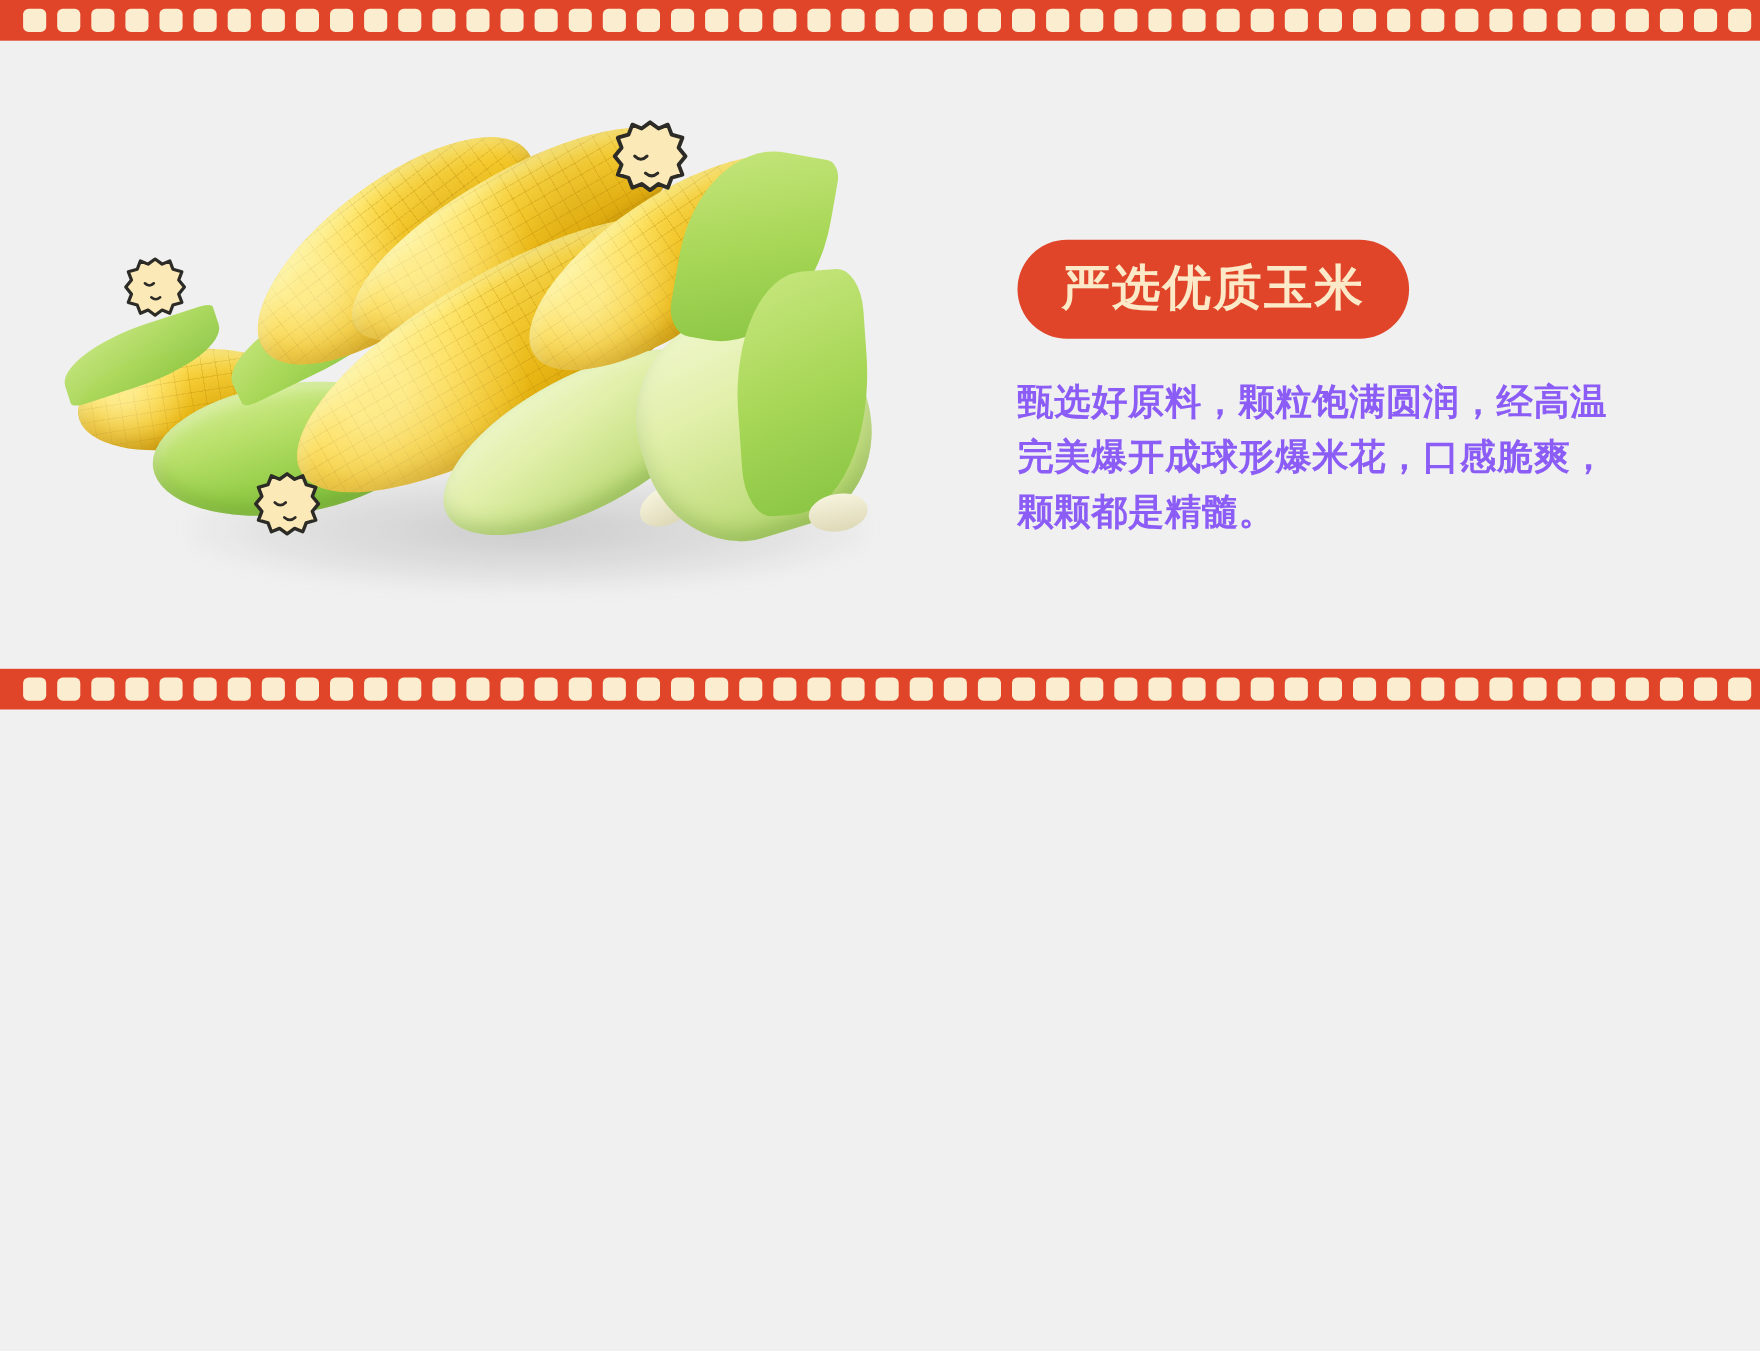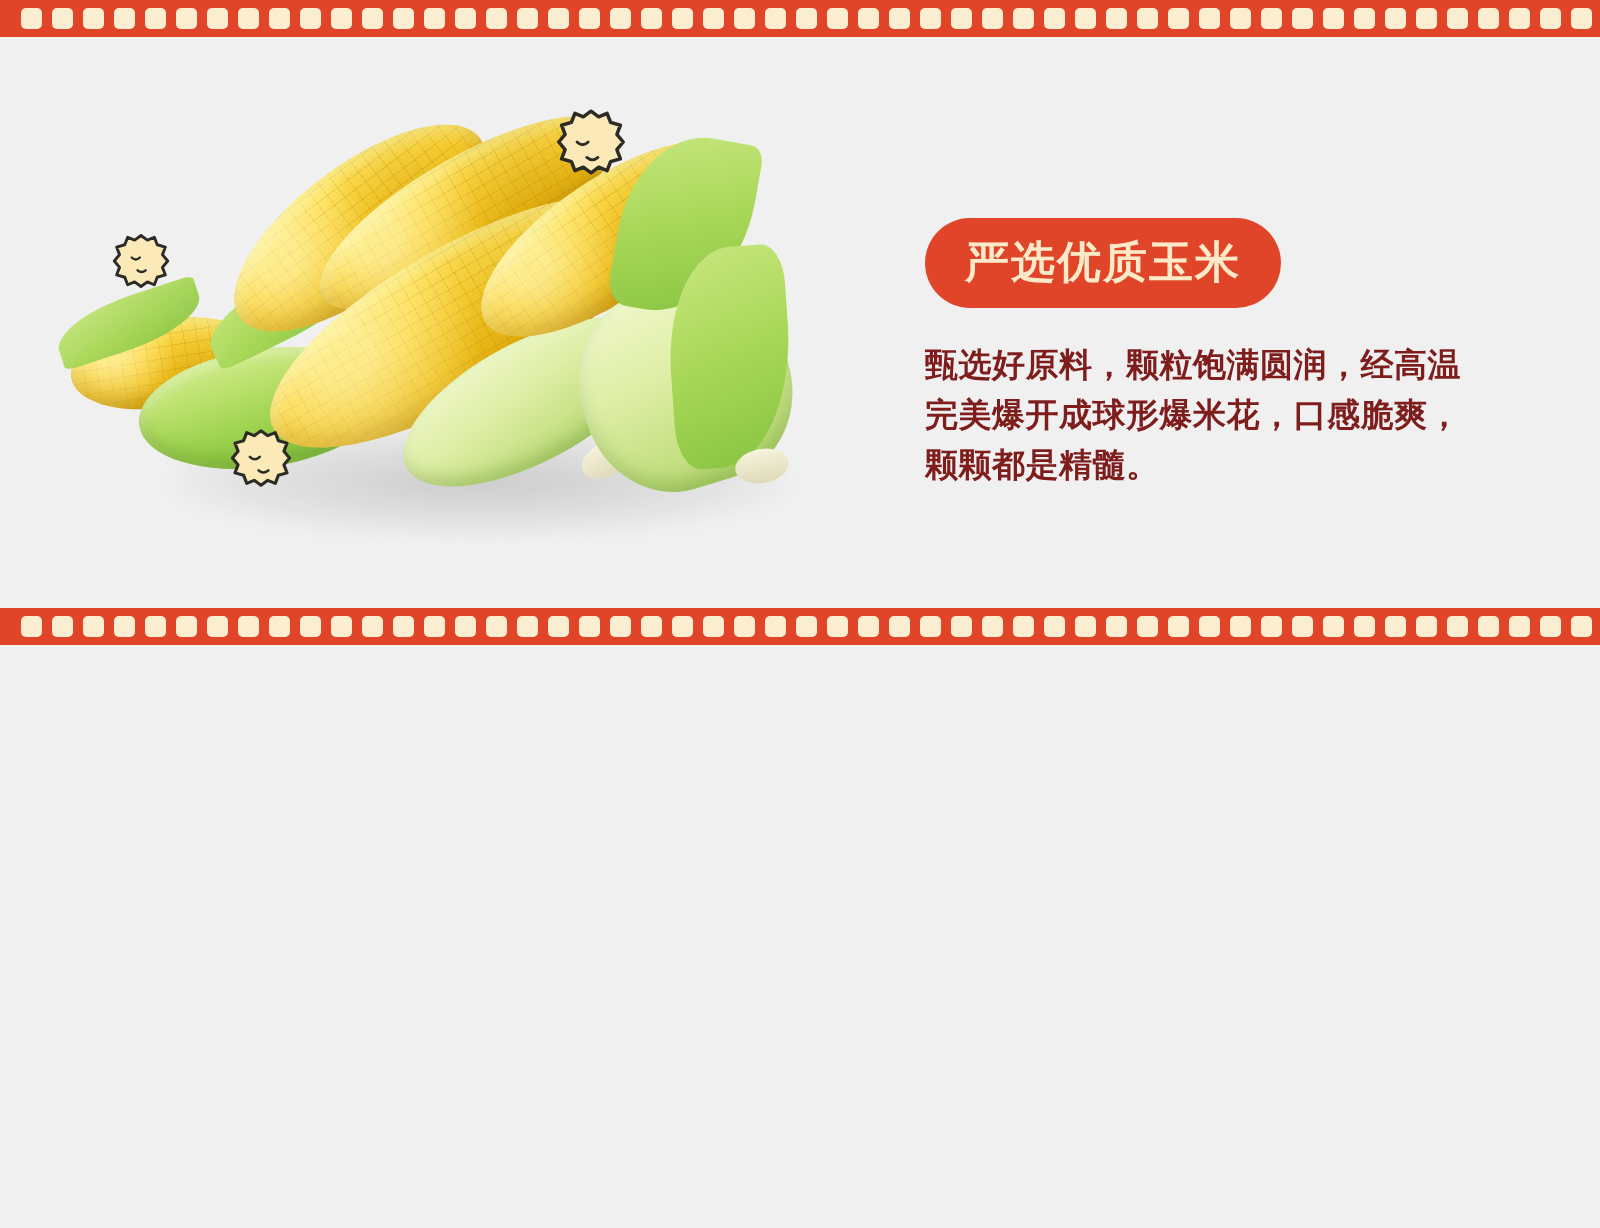--- a/index.html
+++ b/index.html
@@ -42,21 +42,21 @@
     font-weight:bold;
     letter-spacing:2px;
     line-height:1;
     padding:22px 40px 24px 40px;
     white-space:nowrap;
     box-sizing:border-box;
   }
 
   
   .copy{
-    color:#7f1d1d;
+    color:#8b5cf6;
     font-size:33px;
     font-weight:bold;
     line-height:1.52;
     letter-spacing:0.5px;
   }
 
   
   .text-right{
     position:absolute;left:925px;top:181px;width:580px;
   }

